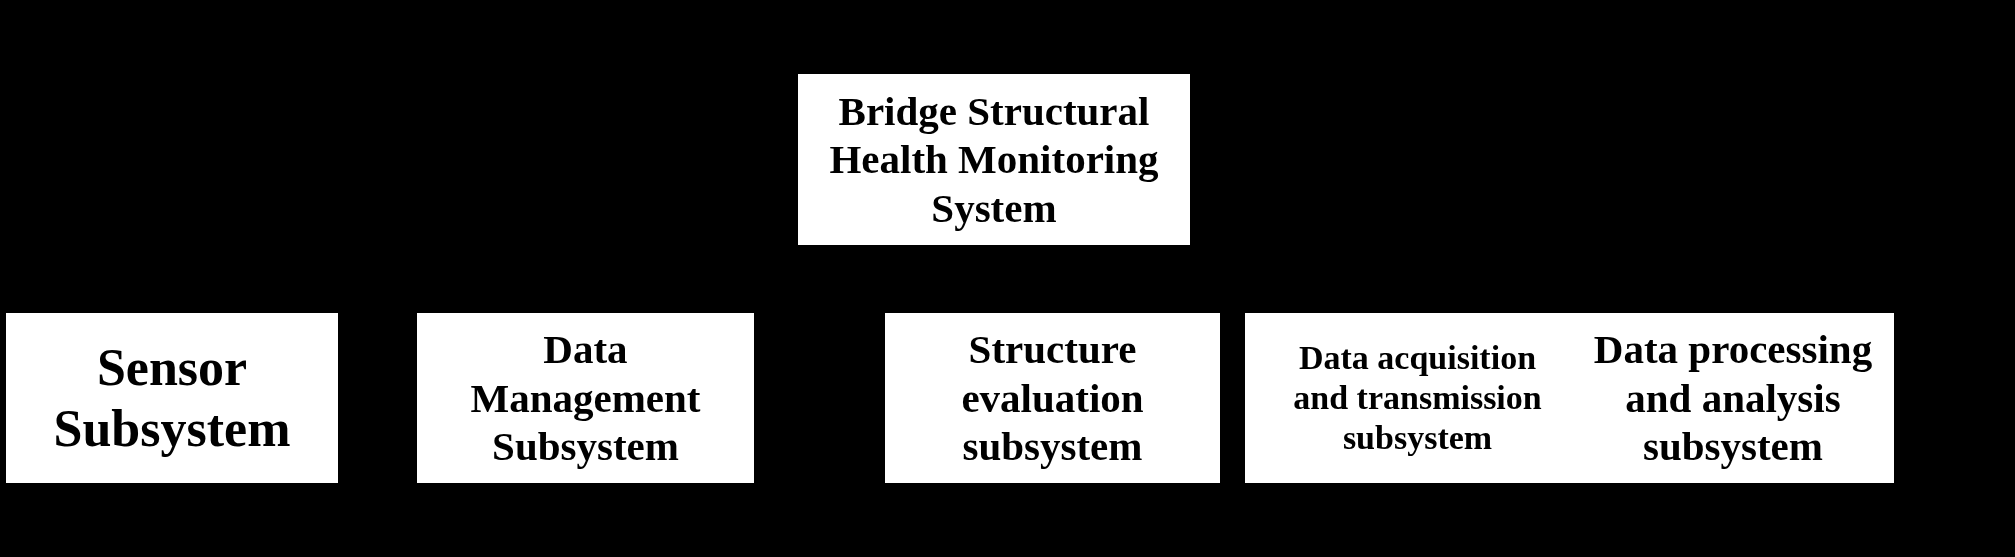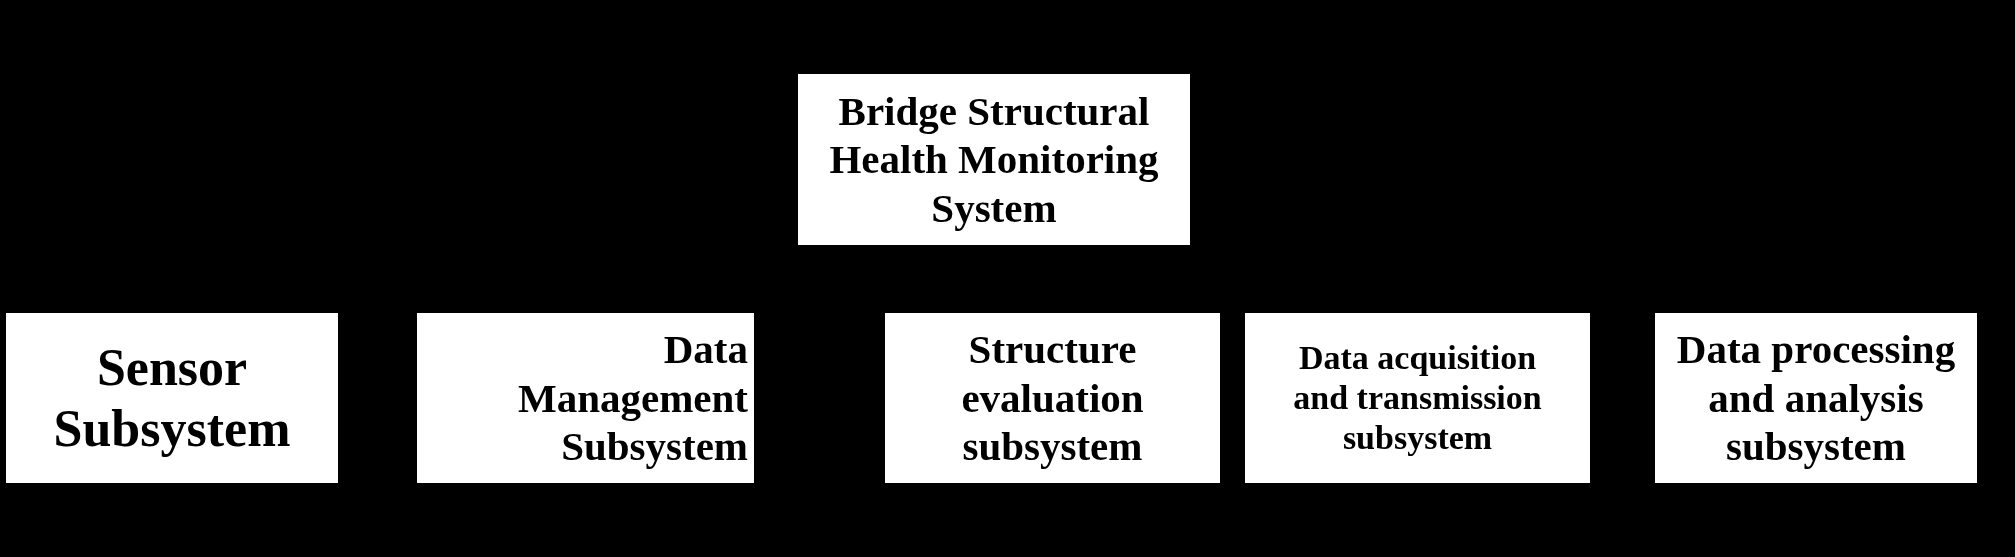--- a/index.html
+++ b/index.html
@@ -23,21 +23,21 @@
     align-items: center;
     justify-content: center;
     text-align: center;
     font-weight: bold;
     line-height: 1.18;
     box-sizing: border-box;
   }
   .node-label {
     display: block;
     width: 100%;
-    padding: 0 6px;
+    padding: 0 0;
     box-sizing: border-box;
     white-space: pre-line;
   }
 
   
   #node-root {
     left: 798px;
     top: 74px;
     width: 392px;
     height: 171px;
@@ -51,39 +51,38 @@
     width: 332px;
     height: 170px;
     font-size: 52px;
   }
   #node-data-management {
     left: 417px;
     top: 313px;
     width: 337px;
     height: 170px;
     font-size: 41px;
-    text-align: right;
   }
   #node-structure-evaluation {
     left: 845px;
     top: 313px;
     width: 335px;
     height: 170px;
     font-size: 41px;
     margin-left: 40px;
   }
   #node-data-acquisition {
     left: 1245px;
     top: 313px;
     width: 345px;
     height: 170px;
     font-size: 34px;
   }
   #node-data-processing {
-    left: 1655px;
+    left: 1572px;
     top: 313px;
     width: 322px;
     height: 170px;
     font-size: 41px;
   }
 </style>
 </head>
 <body>
 
 <div id="diagram-canvas">

